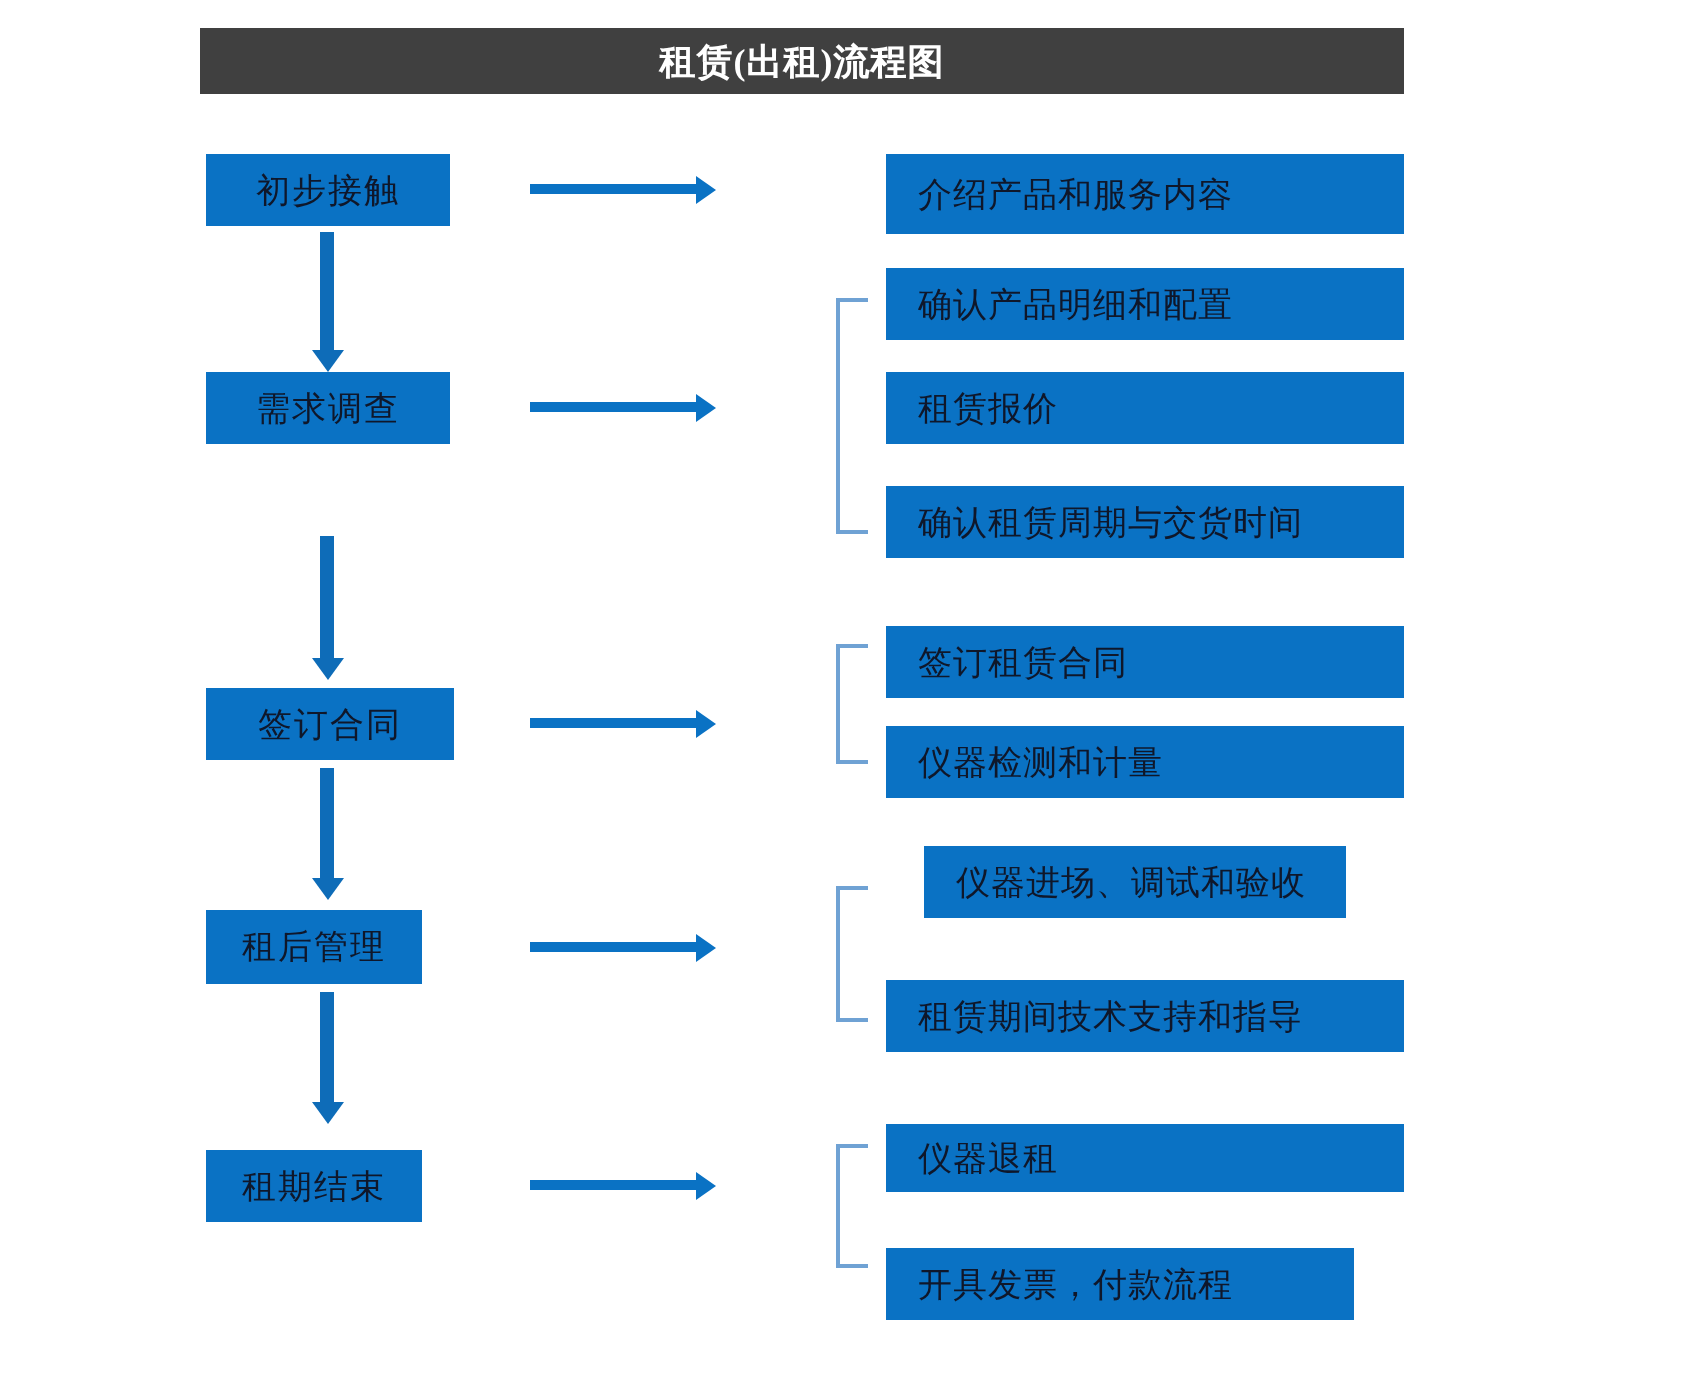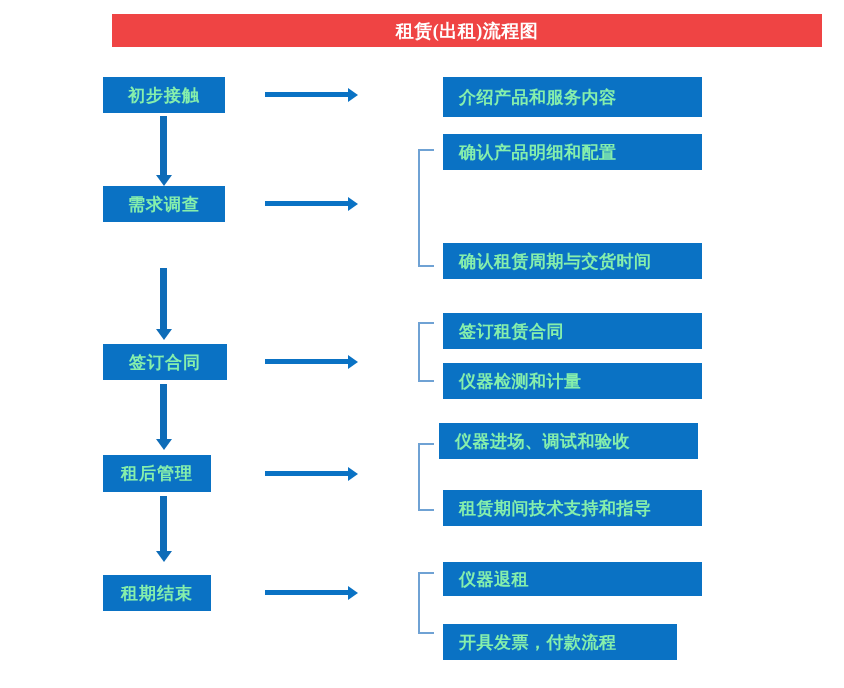--- a/index.html
+++ b/index.html
@@ -17,39 +17,38 @@
     position: relative;
     width: 844px;
     height: 688px;
   }
 
   
   .title-bar {
     position: absolute;
     left: 100px;
     top: 14px;
-    width: 710px;
+    width: 602px;
     height: 33px;
-    background: #ef4444;
+    background: #404040;
     color: #ffffff;
     font-size: 18px;
     font-weight: bold;
     display: flex;
     align-items: center;
     justify-content: center;
     letter-spacing: 0.5px;
-    margin-left: 12px;
   }
 
   
   .box {
     position: absolute;
     background: #0a72c4;
-    color: #86efac;
-    font-weight: bold;
+    color: #0f172a;
+    font-weight: normal;
     display: flex;
     align-items: center;
     box-sizing: border-box;
   }
   .box.stage {
     font-size: 17px;
     justify-content: center;
     letter-spacing: 1px;
   }
   .box.detail {
@@ -115,36 +114,37 @@
   <div class="box stage" style="left:103px; top:77px; width:122px; height:36px;">初步接触</div>
   <div class="h-arrow" style="left:265px; top:92px; width:84px;"></div>
   <div class="box detail" style="left:443px; top:77px; width:259px; height:40px;">介绍产品和服务内容</div>
 
   <div class="v-arrow" style="left:160px; top:116px; height:60px;"></div>
 
   <div class="box stage" style="left:103px; top:186px; width:122px; height:36px;">需求调查</div>
   <div class="h-arrow" style="left:265px; top:201px; width:84px;"></div>
   <div class="bracket" style="left:418px; top:149px; width:16px; height:118px;"></div>
   <div class="box detail" style="left:443px; top:134px; width:259px; height:36px;">确认产品明细和配置</div>
+  <div class="box detail" style="left:443px; top:186px; width:259px; height:36px;">租赁报价</div>
   <div class="box detail" style="left:443px; top:243px; width:259px; height:36px;">确认租赁周期与交货时间</div>
 
   <div class="v-arrow" style="left:160px; top:268px; height:62px;"></div>
 
   <div class="box stage" style="left:103px; top:344px; width:124px; height:36px;">签订合同</div>
   <div class="h-arrow" style="left:265px; top:359px; width:84px;"></div>
   <div class="bracket" style="left:418px; top:322px; width:16px; height:60px;"></div>
   <div class="box detail" style="left:443px; top:313px; width:259px; height:36px;">签订租赁合同</div>
   <div class="box detail" style="left:443px; top:363px; width:259px; height:36px;">仪器检测和计量</div>
 
   <div class="v-arrow" style="left:160px; top:384px; height:56px;"></div>
 
   <div class="box stage" style="left:103px; top:455px; width:108px; height:37px;">租后管理</div>
   <div class="h-arrow" style="left:265px; top:471px; width:84px;"></div>
   <div class="bracket" style="left:418px; top:443px; width:16px; height:68px;"></div>
-  <div class="box detail" style="left:439px; top:423px; width:259px; height:36px;">仪器进场、调试和验收</div>
+  <div class="box detail" style="left:462px; top:423px; width:211px; height:36px;">仪器进场、调试和验收</div>
   <div class="box detail" style="left:443px; top:490px; width:259px; height:36px;">租赁期间技术支持和指导</div>
 
   <div class="v-arrow" style="left:160px; top:496px; height:56px;"></div>
 
   <div class="box stage" style="left:103px; top:575px; width:108px; height:36px;">租期结束</div>
   <div class="h-arrow" style="left:265px; top:590px; width:84px;"></div>
   <div class="bracket" style="left:418px; top:572px; width:16px; height:62px;"></div>
   <div class="box detail" style="left:443px; top:562px; width:259px; height:34px;">仪器退租</div>
   <div class="box detail" style="left:443px; top:624px; width:234px; height:36px;">开具发票，付款流程</div>
 

